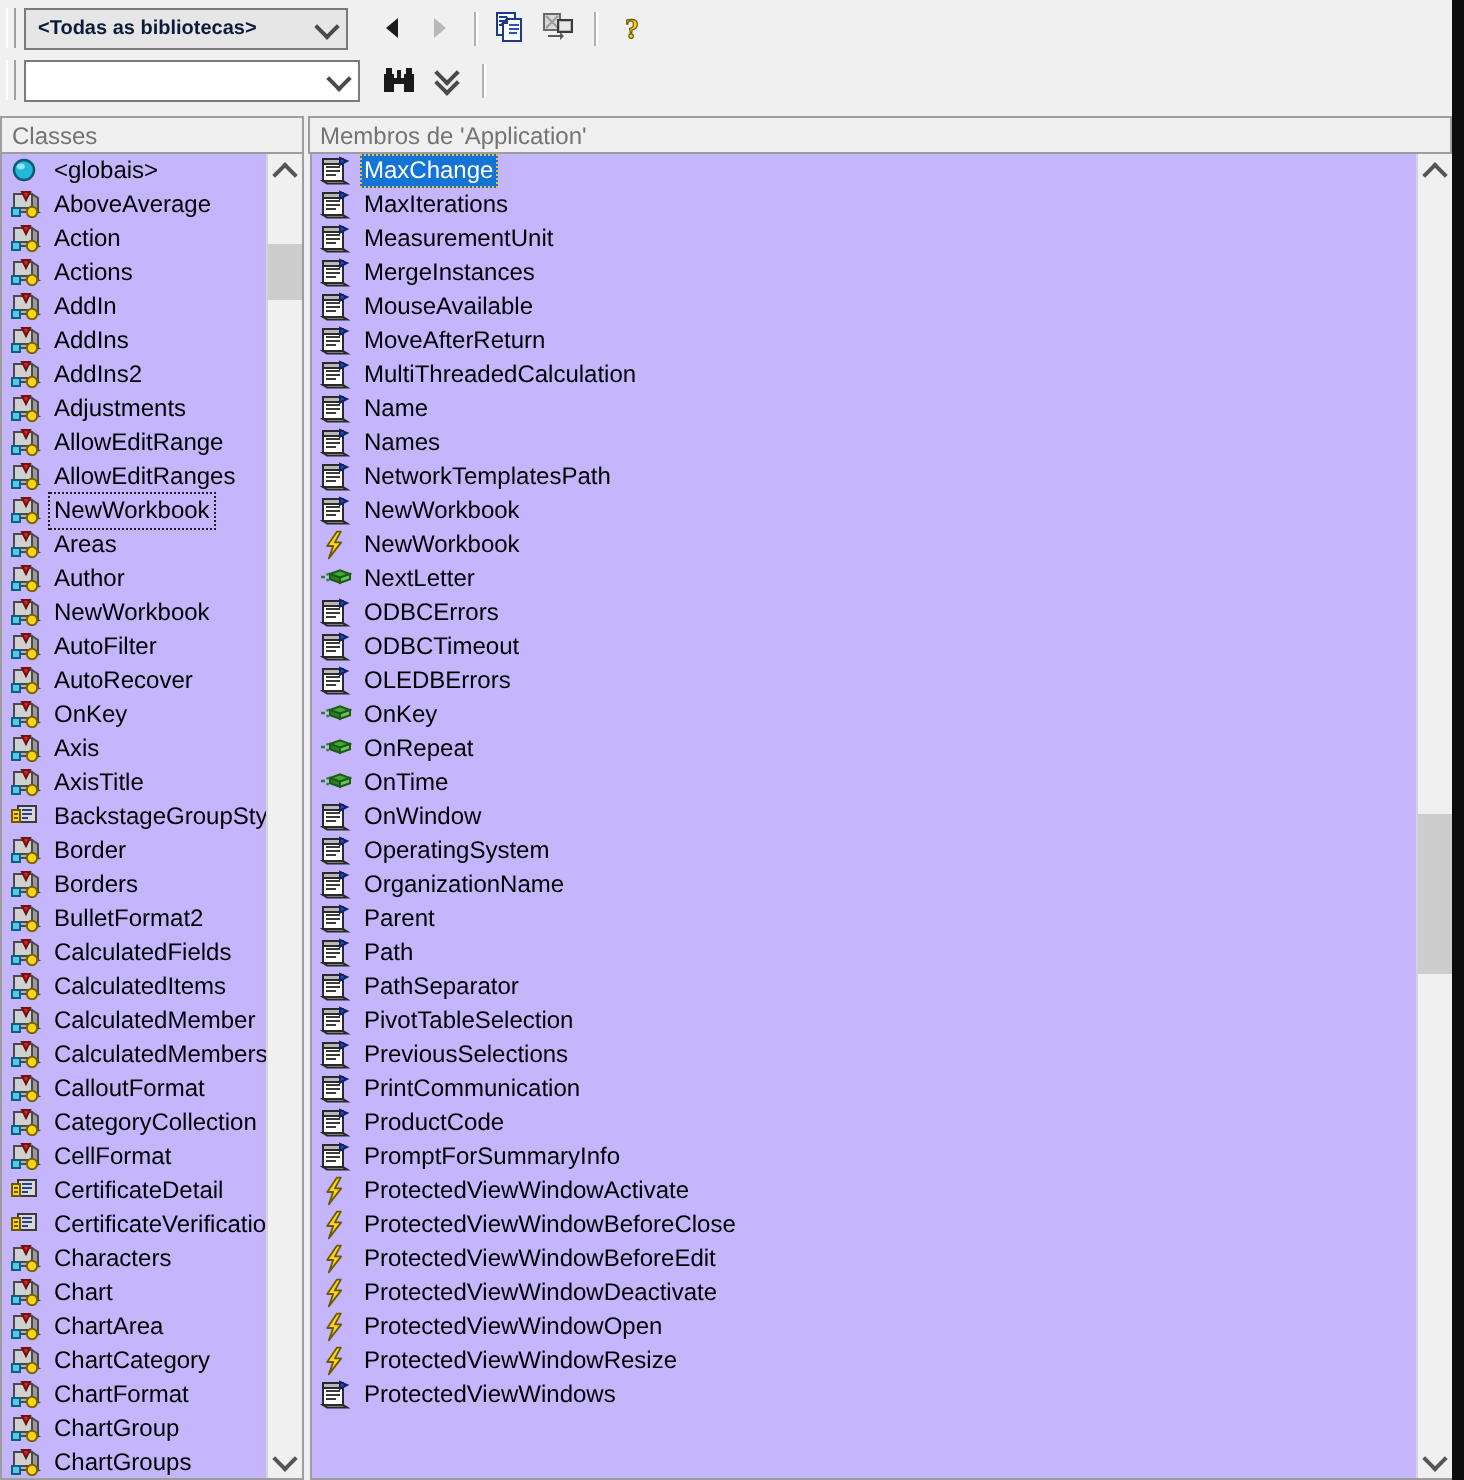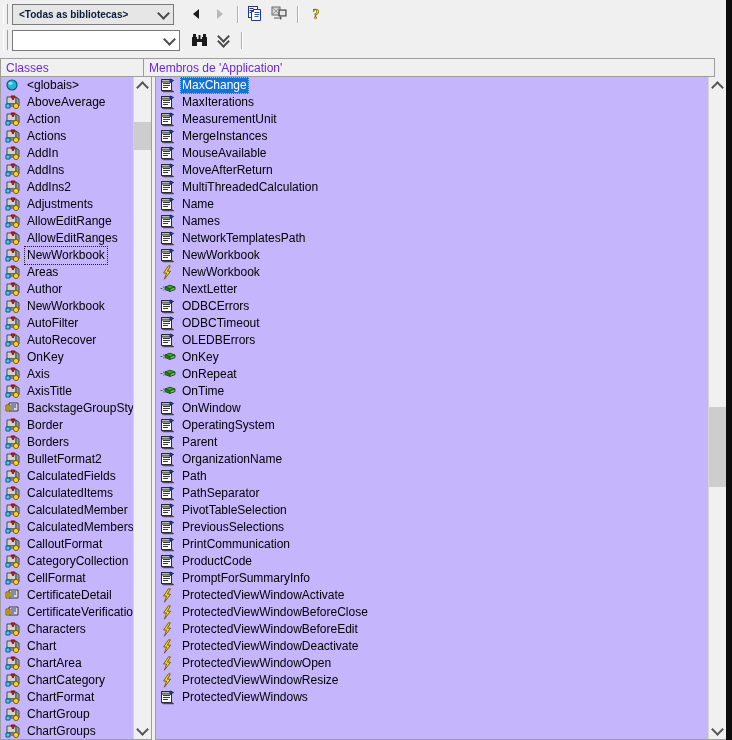--- a/index.html
+++ b/index.html
@@ -49,21 +49,21 @@
 
   .dblchev{position:relative;width:14px;height:14px;}
   .dblchev i{position:absolute;left:2px;width:7px;height:7px;
     border-right:2px solid #4a4a4a;border-bottom:2px solid #4a4a4a;transform:rotate(45deg);}
   .dblchev i.a{top:-1px}.dblchev i.b{top:4px}
 
   
   .hdr{
     position:absolute;box-sizing:border-box;height:19px;
     background:#f0f0f0;border:1px solid #9d9d9d;border-bottom:1px solid #9d9d9d;
-    display:flex;align-items:center;padding-left:5px;font-size:12px;color:#6d28d9;
+    display:flex;align-items:center;padding-left:5px;font-size:12px;color:#737373;
     overflow:hidden;white-space:nowrap;
   }
   .pane{
     position:absolute;box-sizing:border-box;background:#ffffff;
     border:1px solid #9d9d9d;border-top:none;overflow:hidden;
   }
   .list{position:absolute;left:0;top:0;right:17px;bottom:0;overflow:hidden;background:#c4b5fd;}
 
   .row{
     height:17px;display:flex;align-items:center;padding-left:4px;
@@ -692,21 +692,21 @@
       <div class="arw up">
         <i></i>
       </div>
       <div class="thumb" id="classes-thumb" style="top: 45px; height: 28px;"></div>
       <div class="arw dn">
         <i></i>
       </div>
     </div>
   </div>
 
-  <div class="hdr" style="left:143px;top:58px;width:572px;">
+  <div class="hdr" style="left:154px;top:58px;width:572px;">
     <span>Membros de 'Application'</span>
   </div>
   <div class="pane" style="left:155px;top:77px;width:572px;height:663px;">
     <div class="list" id="members-list">
         <div class="row sel-focus">
           <span class="ico">
             <svg width="16" height="15" viewBox="0 0 16 15">
               <path d="M1.5 1.5 h10 v11 h-10 z" fill="#ffffff" stroke="#2a2a2a"></path>
               <path d="M1.5 1.5 h10 v2.5 h-10 z" fill="#b8b8b8" stroke="#2a2a2a"></path>
               <path d="M3 5.5 h7 M3 7.5 h7 M3 9.5 h5" stroke="#3a3a3a" stroke-width="1"></path>
@@ -951,33 +951,33 @@
         <div class="row">
           <span class="ico">
             <svg width="16" height="15" viewBox="0 0 16 15">
               <path d="M1.5 1.5 h10 v11 h-10 z" fill="#ffffff" stroke="#2a2a2a"></path>
               <path d="M1.5 1.5 h10 v2.5 h-10 z" fill="#b8b8b8" stroke="#2a2a2a"></path>
               <path d="M3 5.5 h7 M3 7.5 h7 M3 9.5 h5" stroke="#3a3a3a" stroke-width="1"></path>
               <path d="M10 1 l3.5 1.5 l-3.5 1.8 z" fill="#2a4fb8" stroke="#12236a"></path>
               <path d="M1.5 12.5 l2 1.2 h10 l-2 -1.2 z" fill="#cfcfcf" stroke="#2a2a2a"></path>
             </svg>
           </span>
+          <span class="lbl">OrganizationName</span>
+        </div>
+        <div class="row">
+          <span class="ico">
+            <svg width="16" height="15" viewBox="0 0 16 15">
+              <path d="M1.5 1.5 h10 v11 h-10 z" fill="#ffffff" stroke="#2a2a2a"></path>
+              <path d="M1.5 1.5 h10 v2.5 h-10 z" fill="#b8b8b8" stroke="#2a2a2a"></path>
+              <path d="M3 5.5 h7 M3 7.5 h7 M3 9.5 h5" stroke="#3a3a3a" stroke-width="1"></path>
+              <path d="M10 1 l3.5 1.5 l-3.5 1.8 z" fill="#2a4fb8" stroke="#12236a"></path>
+              <path d="M1.5 12.5 l2 1.2 h10 l-2 -1.2 z" fill="#cfcfcf" stroke="#2a2a2a"></path>
+            </svg>
+          </span>
           <span class="lbl">Parent</span>
-        </div>
-        <div class="row">
-          <span class="ico">
-            <svg width="16" height="15" viewBox="0 0 16 15">
-              <path d="M1.5 1.5 h10 v11 h-10 z" fill="#ffffff" stroke="#2a2a2a"></path>
-              <path d="M1.5 1.5 h10 v2.5 h-10 z" fill="#b8b8b8" stroke="#2a2a2a"></path>
-              <path d="M3 5.5 h7 M3 7.5 h7 M3 9.5 h5" stroke="#3a3a3a" stroke-width="1"></path>
-              <path d="M10 1 l3.5 1.5 l-3.5 1.8 z" fill="#2a4fb8" stroke="#12236a"></path>
-              <path d="M1.5 12.5 l2 1.2 h10 l-2 -1.2 z" fill="#cfcfcf" stroke="#2a2a2a"></path>
-            </svg>
-          </span>
-          <span class="lbl">OrganizationName</span>
         </div>
         <div class="row">
           <span class="ico">
             <svg width="16" height="15" viewBox="0 0 16 15">
               <path d="M1.5 1.5 h10 v11 h-10 z" fill="#ffffff" stroke="#2a2a2a"></path>
               <path d="M1.5 1.5 h10 v2.5 h-10 z" fill="#b8b8b8" stroke="#2a2a2a"></path>
               <path d="M3 5.5 h7 M3 7.5 h7 M3 9.5 h5" stroke="#3a3a3a" stroke-width="1"></path>
               <path d="M10 1 l3.5 1.5 l-3.5 1.8 z" fill="#2a4fb8" stroke="#12236a"></path>
               <path d="M1.5 12.5 l2 1.2 h10 l-2 -1.2 z" fill="#cfcfcf" stroke="#2a2a2a"></path>
             </svg>

